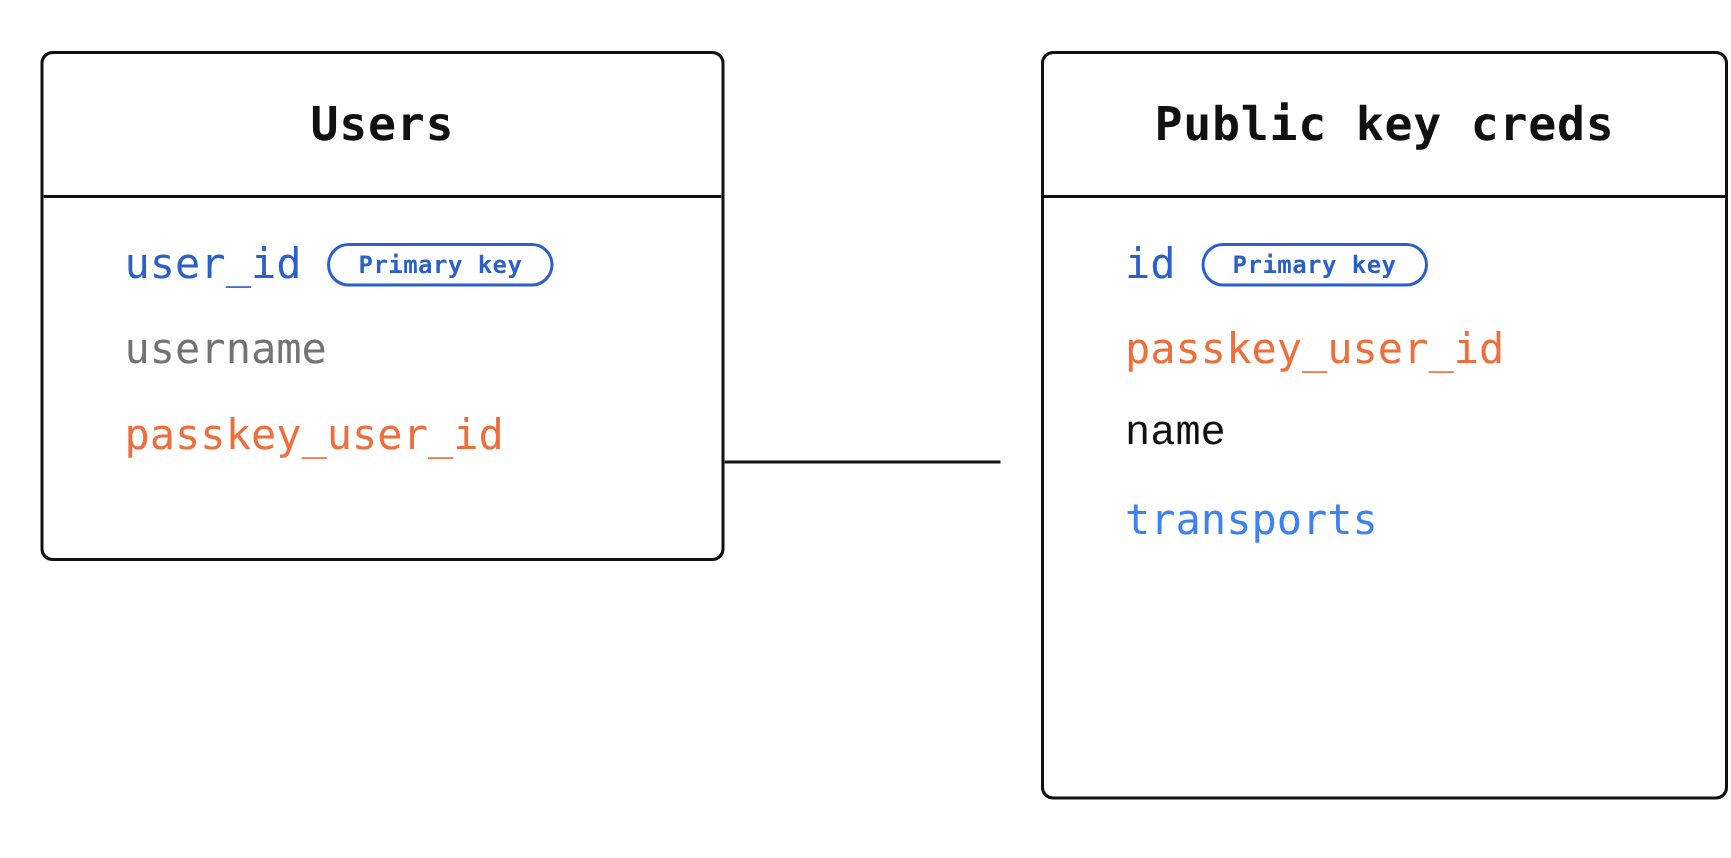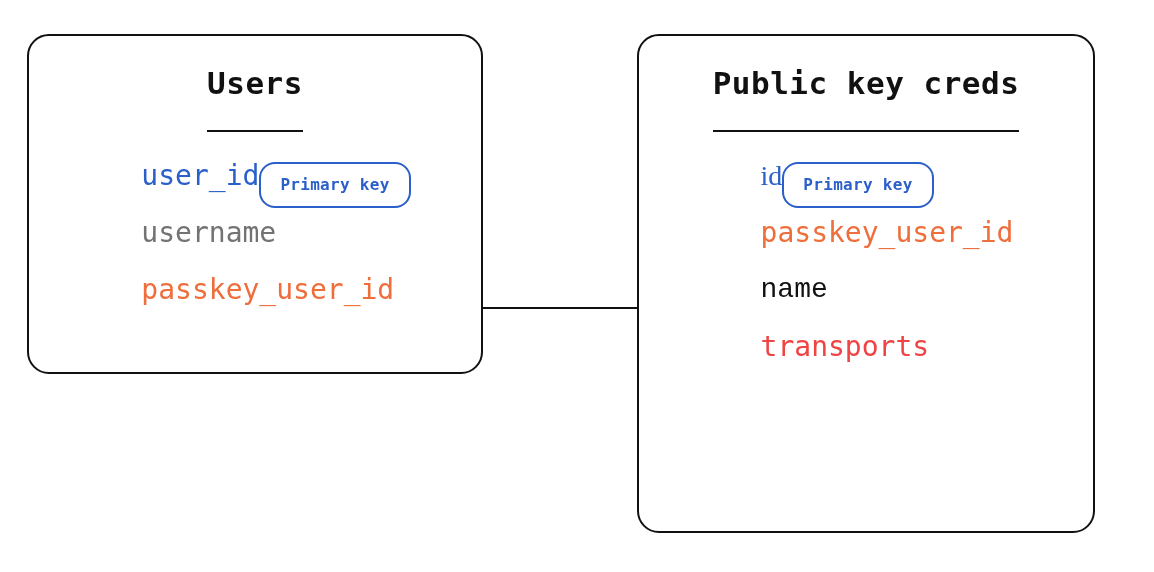--- a/index.html
+++ b/index.html
@@ -25,25 +25,24 @@
     position: absolute;
     background: #111111;
     height: 2px;
   }
 
   
   .entity {
     position: absolute;
     box-sizing: border-box;
     border: 2px solid #111111;
-    border-radius: 22px;
+    border-radius: 8px;
     background: #ffffff;
     display: flex;
     flex-direction: column;
-    align-items: center;
   }
 
   .entity-header {
     height: 94px;
     flex: 0 0 auto;
     display: flex;
     align-items: center;
     justify-content: center;
     border-bottom: 2px solid #111111;
   }
@@ -61,38 +60,40 @@
     flex: 1 1 auto;
     padding: 28px 0 0 42px;
     display: flex;
     flex-direction: column;
   }
 
   .field-row {
     height: 57px;
     display: flex;
     align-items: flex-start;
+    gap: 17px;
+    margin-left: 12px;
   }
 
   .field-name {
     font-family: "DejaVu Sans Mono", "Liberation Mono", monospace;
     font-size: 28px;
     line-height: 32px;
     color: #111111;
     white-space: nowrap;
   }
   .field-name.pk      { color: #2B5FC9; }
   .field-name.fk      { color: #EE6E3C; }
   .field-name.plain   { color: #111111; }
 
   .badge {
     display: inline-flex;
     align-items: center;
     justify-content: center;
-    height: 46px;
+    height: 29px;
     padding: 0 19px;
     margin-top: 2px;
     border: 2px solid #2B5FC9;
     border-radius: 16px;
     background: #ffffff;
     box-sizing: border-box;
   }
   .badge-label {
     font-family: "DejaVu Sans Mono", "Liberation Mono", monospace;
     font-weight: bold;
@@ -120,35 +121,35 @@
           </span>
         </div>
         <div class="field-row">
           <span class="field-name plain" style="color: #737373;">username</span>
         </div>
         <div class="field-row">
           <span class="field-name fk" style="color: rgb(238, 110, 60);">passkey_user_id</span>
         </div>
       </div>
     </div>
-    <div class="entity" style="left: 637px; top: 34px; width: 458px; height: 499px; border-color: rgb(17, 17, 17);">
+    <div class="entity" style="left: 694px; top: 34px; width: 458px; height: 499px; border-color: rgb(17, 17, 17);">
       <div class="entity-header" style="border-bottom-color: rgb(17, 17, 17);">
         <div class="entity-title" style="color: rgb(17, 17, 17);">Public key creds</div>
       </div>
       <div class="entity-body">
         <div class="field-row">
-          <span class="field-name pk" style="color: rgb(43, 95, 201); font-family: Liberation Serif, serif;">id</span>
+          <span class="field-name pk" style="color: rgb(43, 95, 201);">id</span>
           <span class="badge" style="border-color: rgb(43, 95, 201);">
             <span class="badge-label" style="color: rgb(43, 95, 201);">Primary key</span>
           </span>
         </div>
         <div class="field-row">
           <span class="field-name fk" style="color: rgb(238, 110, 60);">passkey_user_id</span>
         </div>
         <div class="field-row">
           <span class="field-name plain" style="color: rgb(17, 17, 17); font-family: Liberation Mono, monospace;">name</span>
         </div>
         <div class="field-row">
-          <span class="field-name plain" style="color: #ef4444;">transports</span>
+          <span class="field-name plain" style="color: #3b82f6;">transports</span>
         </div>
       </div>
     </div>
   </div>
 
 </body></html>

